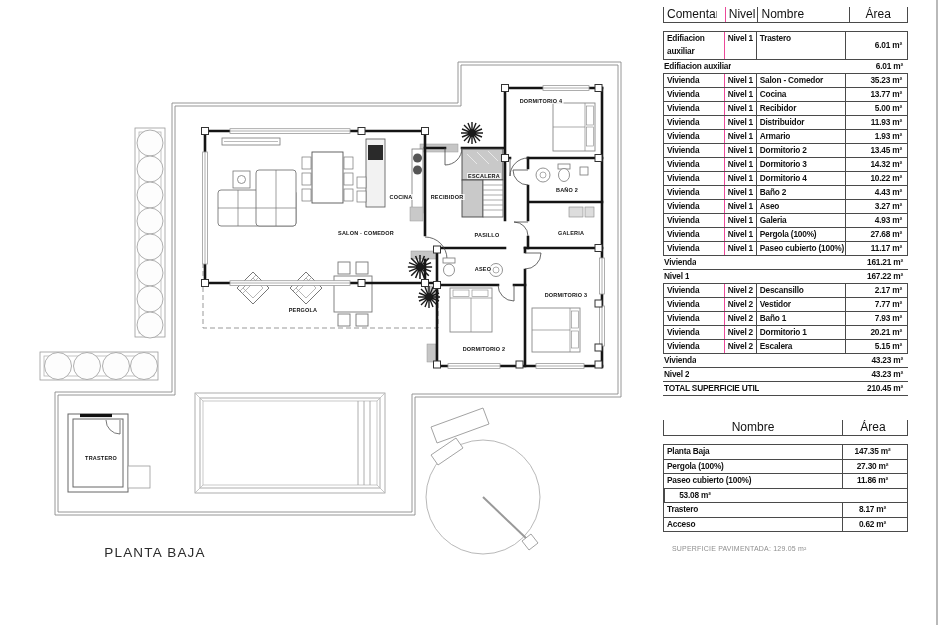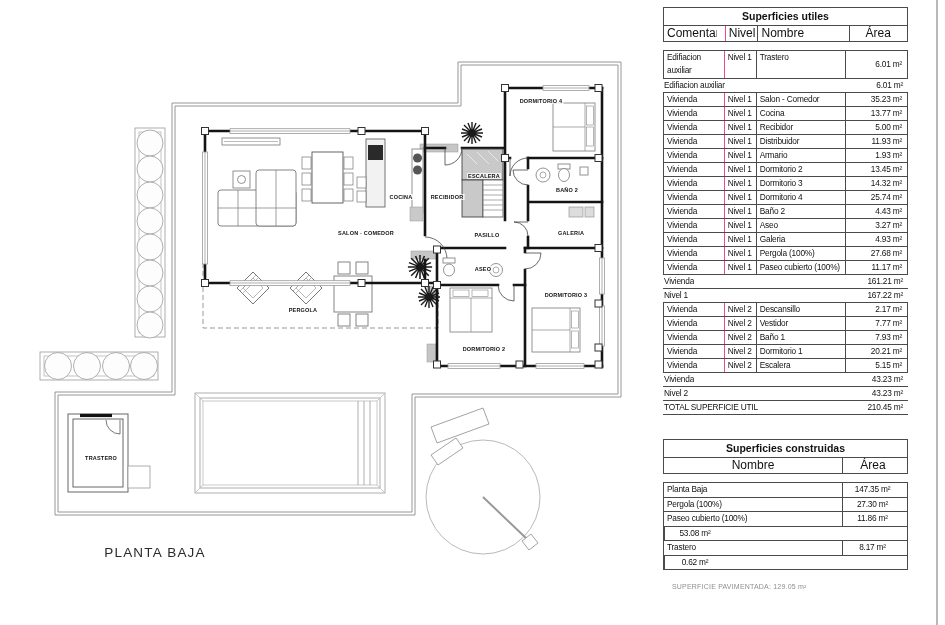--- a/index.html
+++ b/index.html
@@ -21,21 +21,21 @@
   .t-head{display:flex;border:1px solid #4a4a4a;border-top:none;height:15px;line-height:15px;
           font-weight:normal;font-size:12px;}
   .t-gap{height:8px;}
   .cell{overflow:hidden;white-space:nowrap;}
   .c1{width:52px;padding-left:3px;}
   .c2{width:30px;padding-left:3px;border-left:1px solid #ec4899;margin-left:8px;}
   .c3{width:91px;padding-left:3px;border-left:1px solid #4a4a4a;}
   .c4{width:60px;border-left:1px solid #4a4a4a;text-align:right;padding-right:5px;}
   .hd-area{text-align:center;padding-right:0;}
   .t-row{display:flex;border-bottom:1px solid #4a4a4a;height:13px;line-height:13px;
-         font-weight:normal;font-size:8.3px;letter-spacing:-0.2px;}
+         font-weight:bold;font-size:8.3px;letter-spacing:-0.2px;}
   .t-row.data{border-left:1px solid #4a4a4a;border-right:1px solid #4a4a4a;}
   .t-row.first{border-top:1px solid #4a4a4a;}
   .t-row.tall{height:27px;}
   .t-row.tall .cell{line-height:13px;white-space:normal;}
   .t-row.tall .c4{line-height:27px;}
   .t-row.sum{justify-content:space-between;}
   .sum-label{padding-left:1px;}
   .sum-value{padding-right:5px;}
   
   .n1{width:178px;padding-left:3px;}
@@ -294,21 +294,20 @@
   <span class="rlabel" style="left:484px;top:349px">DORMITORIO 2</span>
   <span class="rlabel" style="left:483px;top:269px">ASEO</span>
   <span class="rlabel" style="left:303px;top:310px">PERGOLA</span>
   <span class="rlabel" style="left:101px;top:458px">TRASTERO</span>
 
   <div class="plan-title" style="left:155px;top:552px">PLANTA BAJA</div>
 
   <div id="panel">
 
     <div class="tbl t1">
-      <div class="t-title">Superficies utiles</div>
       <div class="t-head">
         <div class="cell c1">Comentarios</div>
         <div class="cell c2">Nivel</div>
         <div class="cell c3">Nombre</div>
         <div class="cell c4 hd-area">Área</div>
       </div>
       <div class="t-gap"></div>
       <div id="t1-rows">
           <div class="t-row data first tall">
             <div class="cell c1">Edifiacion auxiliar</div>
@@ -359,21 +358,21 @@
           <div class="t-row data">
             <div class="cell c1">Vivienda</div>
             <div class="cell c2">Nivel 1</div>
             <div class="cell c3">Dormitorio 3</div>
             <div class="cell c4">14.32 m²</div>
           </div>
           <div class="t-row data">
             <div class="cell c1">Vivienda</div>
             <div class="cell c2">Nivel 1</div>
             <div class="cell c3">Dormitorio 4</div>
-            <div class="cell c4">25.74 m²</div>
+            <div class="cell c4">10.22 m²</div>
           </div>
           <div class="t-row data">
             <div class="cell c1">Vivienda</div>
             <div class="cell c2">Nivel 1</div>
             <div class="cell c3">Baño 2</div>
             <div class="cell c4">4.43 m²</div>
           </div>
           <div class="t-row data">
             <div class="cell c1">Vivienda</div>
             <div class="cell c2">Nivel 1</div>
@@ -447,21 +446,20 @@
           <div class="t-row sum total">
             <div class="cell sum-label">TOTAL SUPERFICIE UTIL</div>
             <div class="cell sum-value">210.45 m²</div>
           </div>
         </div>
     </div>
 
     <div style="height:24px"></div>
 
     <div class="tbl t2">
-      <div class="t-title">Superficies construidas</div>
       <div class="t-head">
         <div class="cell n1 hd-n1">Nombre</div>
         <div class="cell a1 hd-a1">Área</div>
       </div>
       <div class="t-gap"></div>
       <div id="t2-rows">
           <div class="t-row data first">
             <div class="cell n1">Planta Baja</div>
             <div class="cell a1">147.35 m²</div>
           </div>
@@ -474,20 +472,21 @@
             <div class="cell a1">11.86 m²</div>
           </div>
           <div class="t-row data">
             <div class="cell a1">53.08 m²</div>
           </div>
           <div class="t-row data">
             <div class="cell n1">Trastero</div>
             <div class="cell a1">8.17 m²</div>
           </div>
           <div class="t-row data">
+            <div class="cell n1">Acceso</div>
             <div class="cell a1">0.62 m²</div>
           </div>
         </div>
       <div class="footnote">SUPERFICIE PAVIMENTADA: 129.05 m²</div>
     </div>
   </div>
 
   <div class="right-edge" style="left:936px"></div>
 </div>
 

